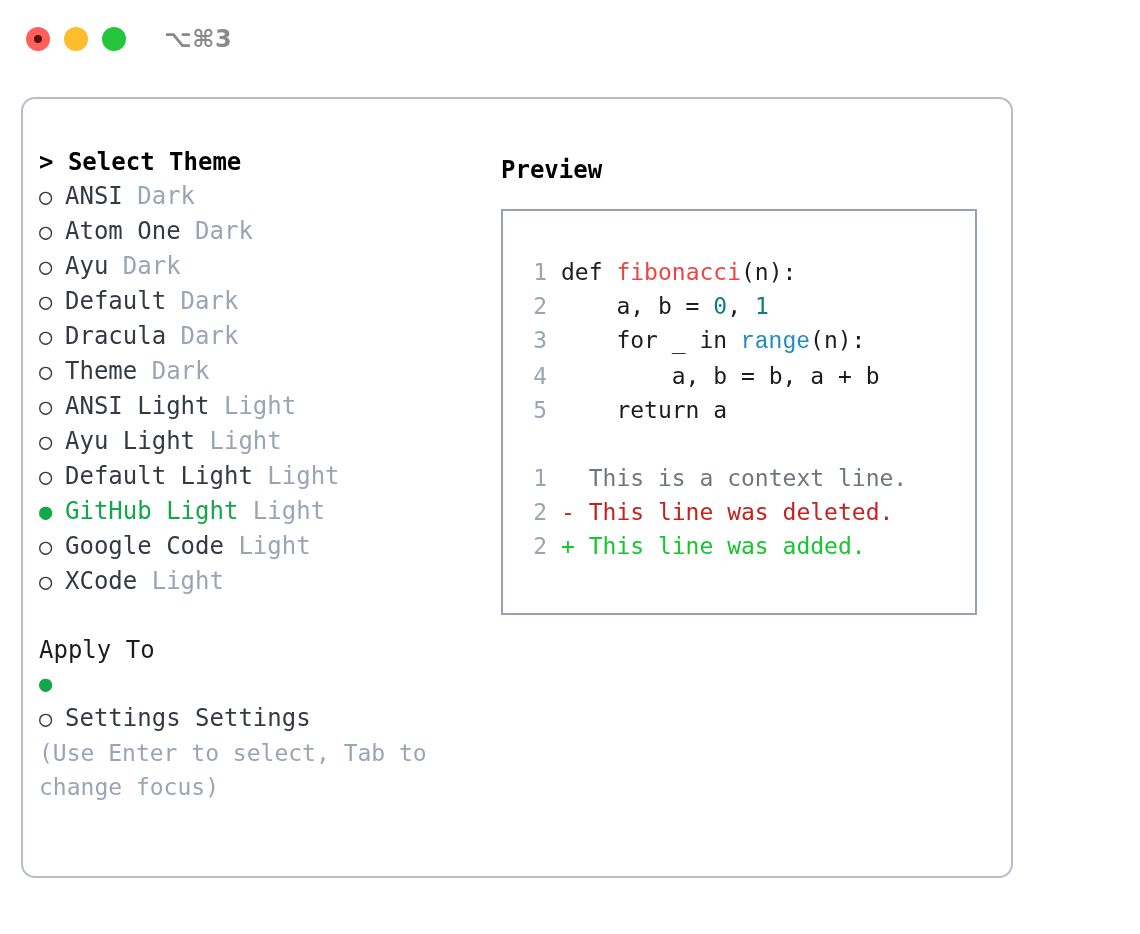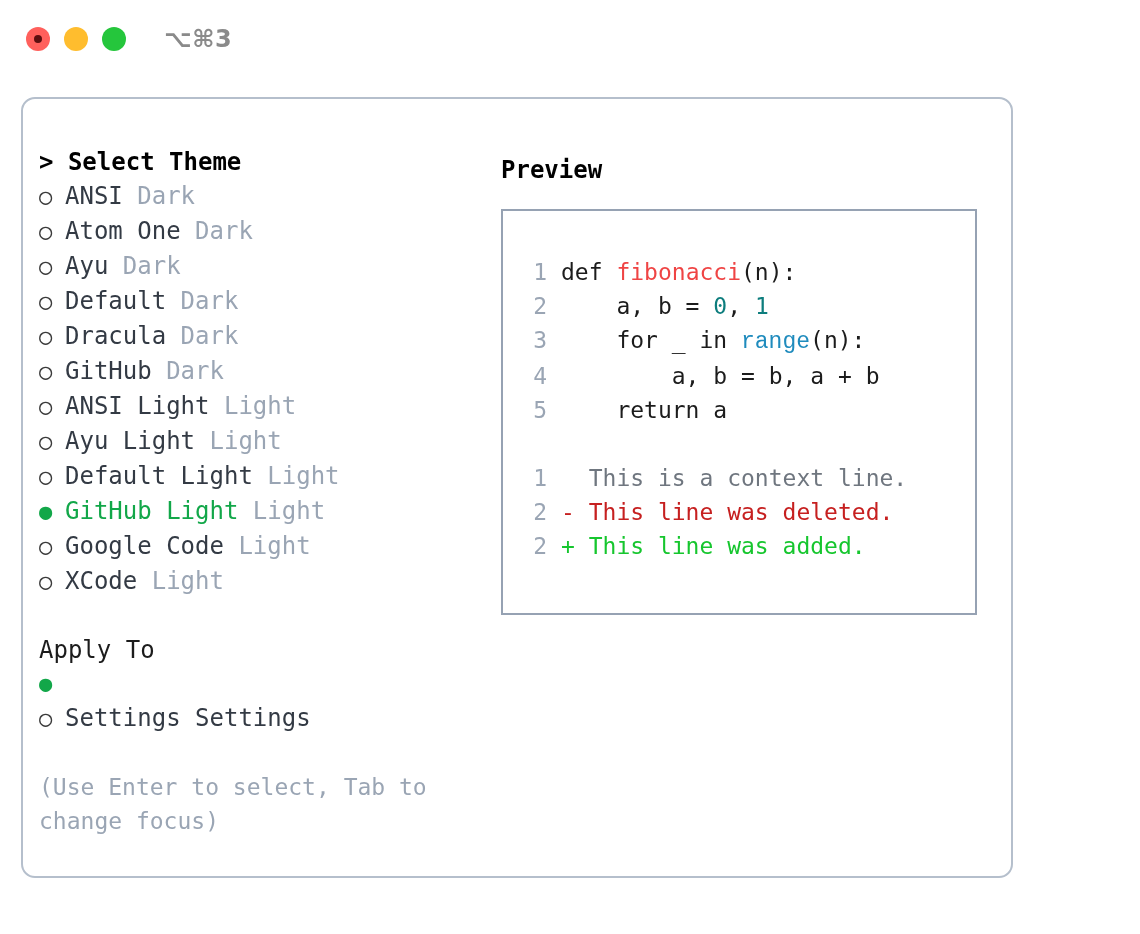--- a/index.html
+++ b/index.html
@@ -127,21 +127,20 @@
   .opt-label { color: #333a44; }
   .opt-row.selected .opt-label { color: #12a749; }
   .opt-badge {
     color: #9aa5b4;
     margin-left: 0;
   }
 
   .spacer-block { height: 34px; }
 
   .hint {
-    margin-top: 34px;
     font-size: 23px;
     line-height: 34px;
     color: #9aa5b4;
     width: 430px;
   }
 
   
   .right-pane {
     position: absolute;
     left: 478px;
@@ -212,21 +211,21 @@
       <div class="left-pane">
 
         <div class="section-header">&gt; Select Theme</div>
 
         <div id="theme-list">
             <div class="opt-row"><span class="marker">○</span><span class="opt-label">ANSI </span><span class="opt-badge">Dark</span></div>
             <div class="opt-row"><span class="marker">○</span><span class="opt-label">Atom One </span><span class="opt-badge">Dark</span></div>
             <div class="opt-row"><span class="marker">○</span><span class="opt-label">Ayu </span><span class="opt-badge">Dark</span></div>
             <div class="opt-row"><span class="marker">○</span><span class="opt-label">Default </span><span class="opt-badge">Dark</span></div>
             <div class="opt-row"><span class="marker">○</span><span class="opt-label">Dracula </span><span class="opt-badge">Dark</span></div>
-            <div class="opt-row"><span class="marker">○</span><span class="opt-label">GitHub </span><span class="opt-badge">Dark</span></div>
+            <div class="opt-row"><span class="marker">○</span><span class="opt-label">Theme </span><span class="opt-badge">Dark</span></div>
             <div class="opt-row"><span class="marker">○</span><span class="opt-label">ANSI Light </span><span class="opt-badge">Light</span></div>
             <div class="opt-row"><span class="marker">○</span><span class="opt-label">Ayu Light </span><span class="opt-badge">Light</span></div>
             <div class="opt-row"><span class="marker">○</span><span class="opt-label">Default Light </span><span class="opt-badge">Light</span></div>
             <div class="opt-row selected"><span class="marker sel">●</span><span class="opt-label">GitHub Light </span><span class="opt-badge">Light</span></div>
             <div class="opt-row"><span class="marker">○</span><span class="opt-label">Google Code </span><span class="opt-badge">Light</span></div>
             <div class="opt-row"><span class="marker">○</span><span class="opt-label">XCode </span><span class="opt-badge">Light</span></div>
           </div>
 
         <div class="spacer-block"></div>
 

